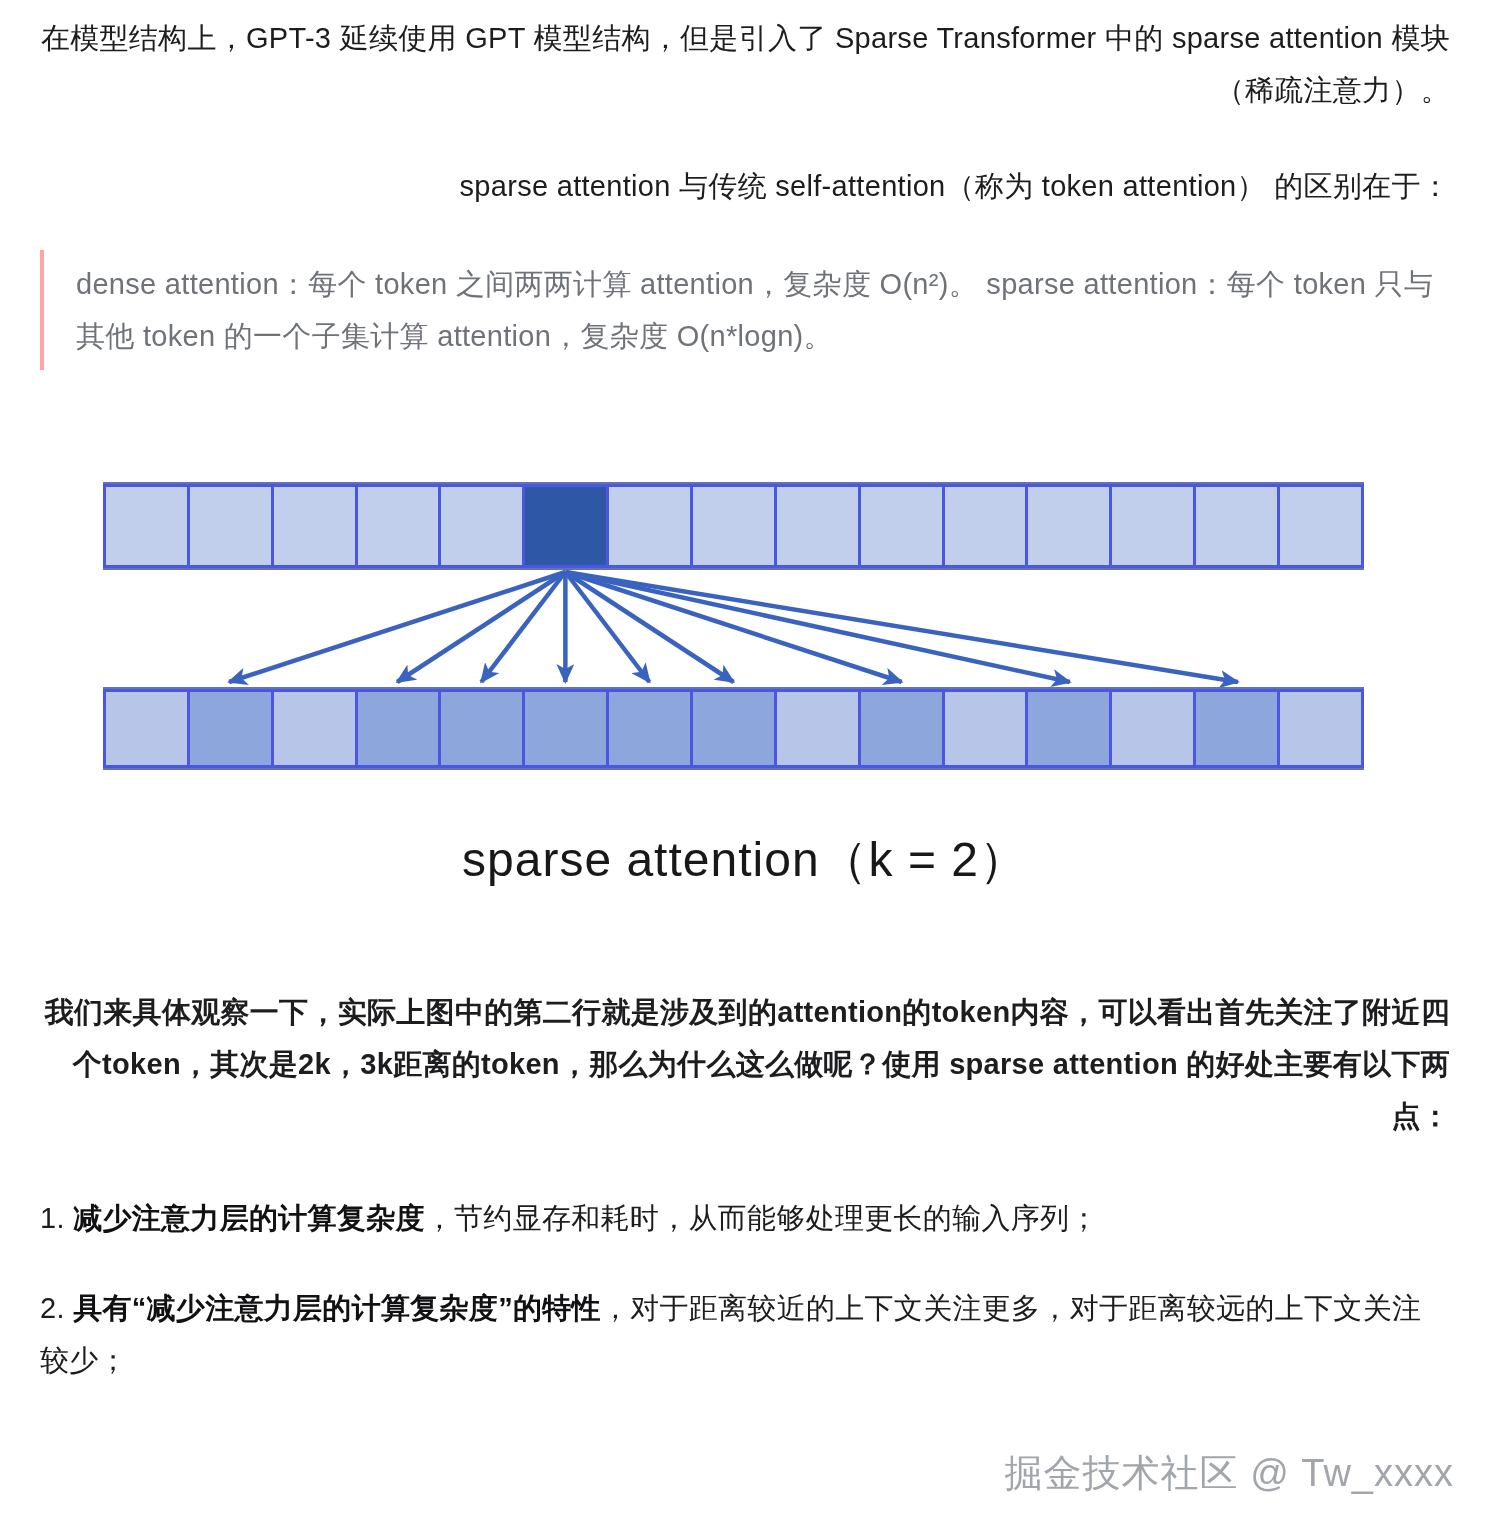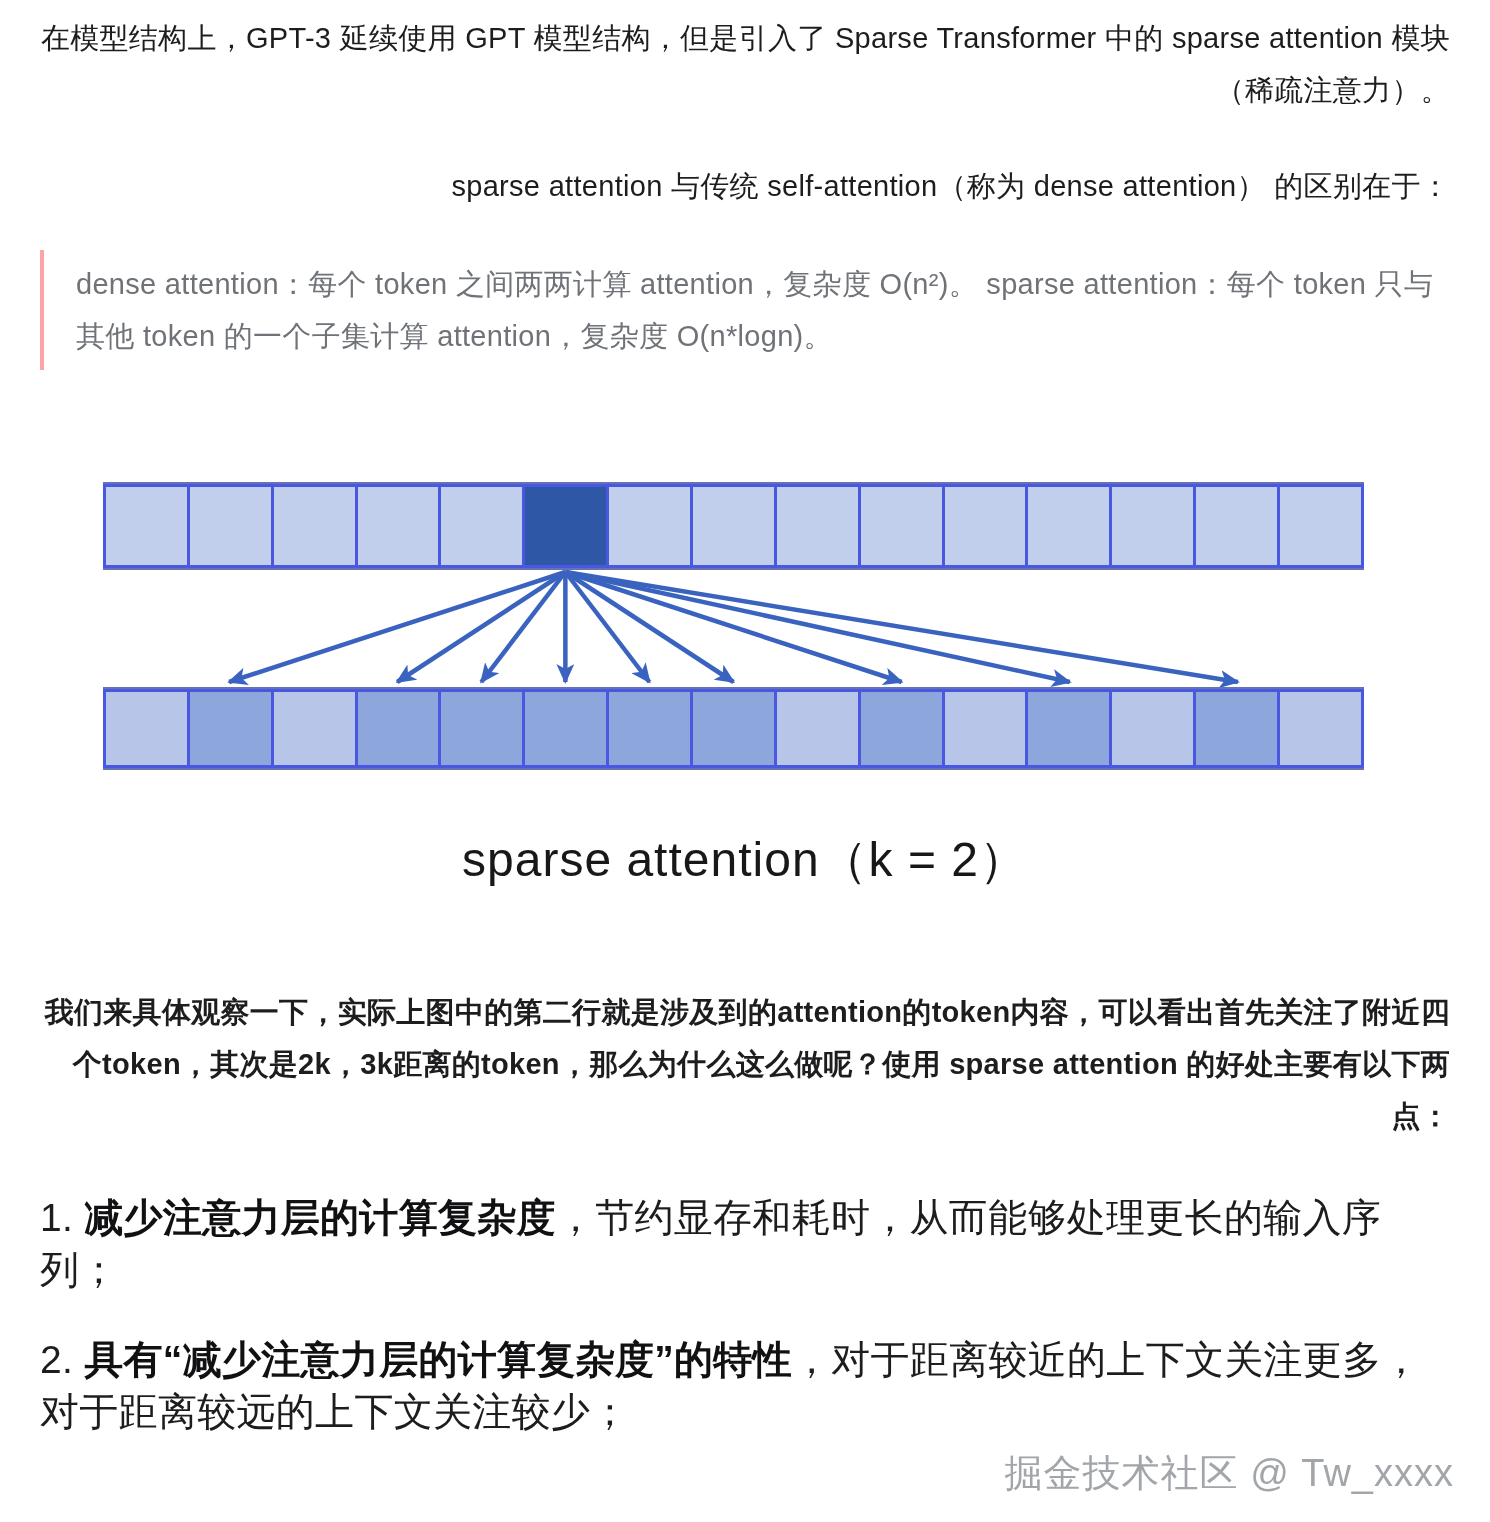--- a/index.html
+++ b/index.html
@@ -81,41 +81,41 @@
   .zhihu-watermark {
     position: absolute;
     right: 56px; top: 14px;
     font-size: 36px;
     color: #d9d9d9;
     text-shadow: 1px 1px 1px #ffffff;
     letter-spacing: 1px;
   }
 
   .p4 { margin-top: 88px; font-weight: bold; }
-  .list-item { margin-top: 50px; font-size: 39px; line-height: 52px; letter-spacing: 0.3px; }
+  .list-item { margin-top: 50px; font-size: 29px; line-height: 52px; letter-spacing: 0.3px; }
   .list-item.second { margin-top: 38px; }
   .list-item strong { font-weight: bold; color: #111113; }
 
   .footer-watermark {
     position: absolute;
     top: 1448px; right: 36px;
     font-size: 38px;
     color: #a2a6ab;
     text-shadow: 1px 1px 0 #ffffff, -1px -1px 0 #ffffff;
     letter-spacing: 1px;
   }
 </style>
 </head>
 <body>
 
 <div class="page">
 
   <p class="para p1">在模型结构上，GPT-3 延续使用 GPT 模型结构，但是引入了 Sparse Transformer 中的 sparse attention 模块（稀疏注意力）。</p>
 
-  <p class="para p2">sparse attention 与传统 self-attention（称为 dense attention） 的区别在于：</p>
+  <p class="para p2">sparse attention 与传统 self-attention（称为 token attention） 的区别在于：</p>
 
   <div class="blockquote">
     <span>dense attention：每个 token 之间两两计算 attention，复杂度 O(n²)。 sparse attention：每个 token 只与其他 token 的一个子集计算 attention，复杂度 O(n*logn)。</span>
   </div>
 
 
   <div class="diagram">
     <div class="token-row top">
         <div class="token-cell" style="background: rgb(194, 207, 236);"></div>
         <div class="token-cell" style="background: rgb(194, 207, 236);"></div>

